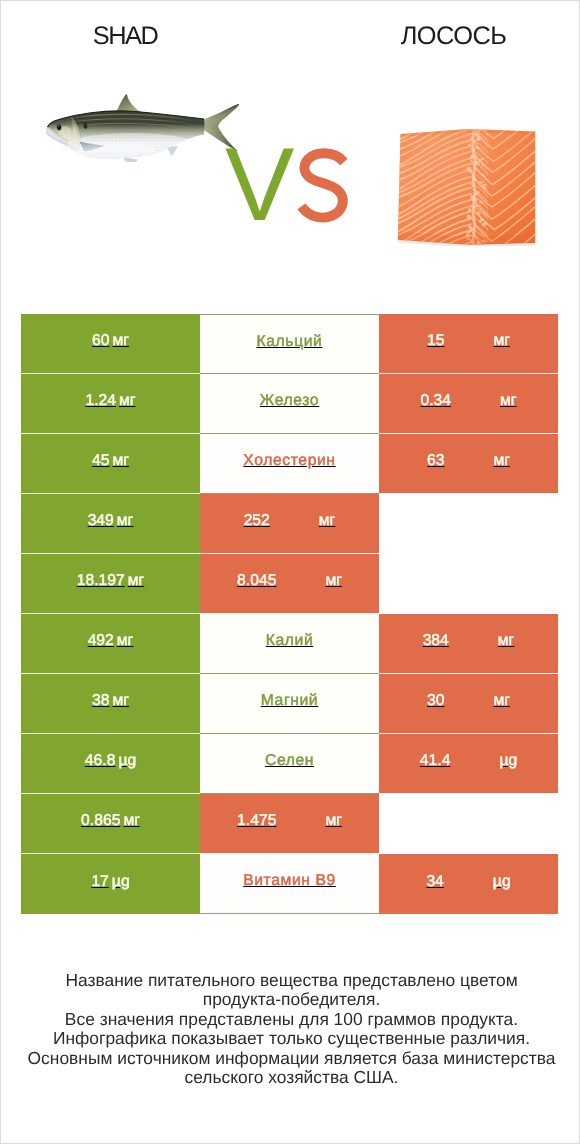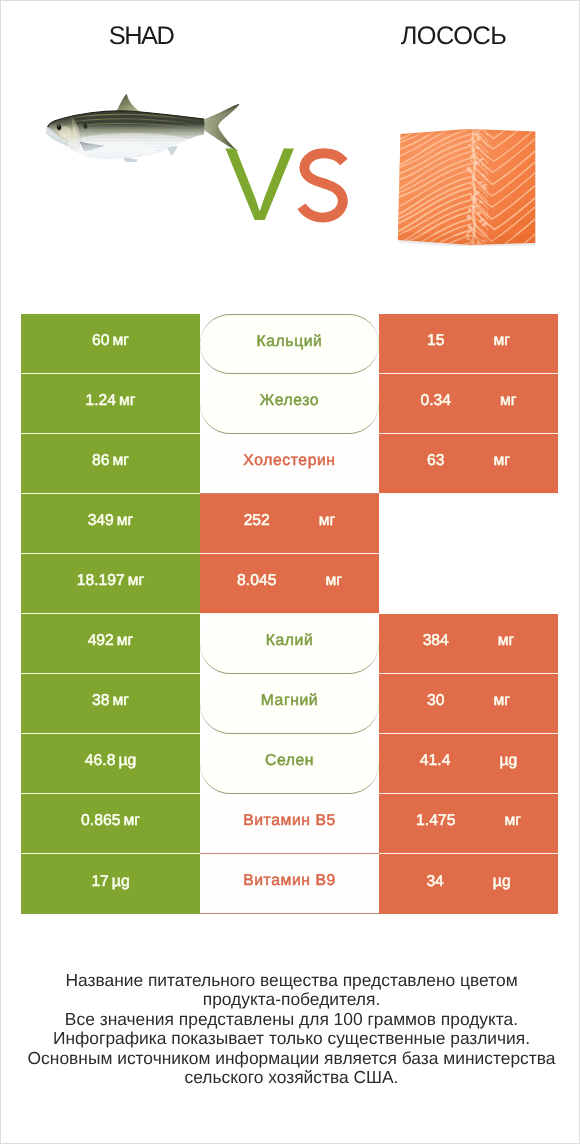--- a/index.html
+++ b/index.html
@@ -12,53 +12,53 @@
     overflow:hidden;
   }
   .page{position:relative;width:580px;height:1144px;box-sizing:border-box;
         border:1px solid #dcdcdc;background:#fff;}
   
   .titles{position:absolute;top:0;left:0;width:578px;height:60px;}
   .title{position:absolute;top:22px;font-weight:400;font-size:25.4px;color:#1b1b1b;
          text-align:center;line-height:26px;}
   .title-left{letter-spacing:-1.5px;}
   .title-right{letter-spacing:-0.55px;}
-  .title-left{left:16px;width:248px;}
+  .title-left{left:0;width:248px;}
   .title-right{left:327px;width:251px;}
   
   .hero{position:absolute;top:60px;left:0;width:578px;height:250px;}
   .fish{position:absolute;left:45px;top:28px;width:193px;height:73px;}
   .vs{position:absolute;left:224px;top:72px;font-size:104px;line-height:1;
       font-weight:400;letter-spacing:-1px;}
   .vs .v{color:#7ea72e;}
   .vs .s-wrap{display:inline-block;vertical-align:top;position:relative;top:10px;margin-left:-1px;}
   .vs .s-wrap svg{display:block;}
   .sr{position:absolute;width:1px;height:1px;overflow:hidden;clip:rect(0 0 0 0);white-space:nowrap;}
   .salmon{position:absolute;left:396px;top:67px;width:140px;height:118px;}
   
   .tbl{position:absolute;left:20px;top:313px;width:537px;}
-  .row{display:flex;height:60px;}
+  .row{display:flex;height:60px;text-decoration:underline;}
   .cell{height:60px;box-sizing:border-box;display:flex;align-items:center;
         justify-content:center;}
   .c-left{width:179px;}
   .c-mid{width:179px;box-sizing:border-box;}
   .c-right{width:179px;gap:46px;}
   .val{color:#fdfff3;transform:translateZ(0);font-size:15.7px;font-weight:400;letter-spacing:0;
        -webkit-text-stroke:0.5px #fdfff3;
        position:relative;top:-2.5px;white-space:nowrap;}
   .val.u{font-size:15.7px;margin-left:3px;}
   .nut{font-size:15.7px;font-weight:400;letter-spacing:0.6px;position:relative;top:-2.5px;white-space:nowrap;}
   .t-green{-webkit-text-stroke:0.5px #7d9c41;}
   .t-orange{-webkit-text-stroke:0.5px #d9674a;}
   .green-bg{background:#80a62f;border-bottom:1.5px solid #f4fbd8;}
   .orange-bg{background:#e06c49;border-bottom:1.5px solid #fdf3e9;}
   .row:last-child .green-bg,.row:last-child .orange-bg{border-bottom:none;}
   .row:first-child .mid-green{border-top:1px solid #939e72;}
   .row:first-child .mid-orange{border-top:1px solid #c8897a;}
-  .mid-green{border-bottom:1px solid #939e72;background:#fefff9;border-radius:30px;}
+  .mid-green{border-bottom:1px solid #939e72;background:#fefff9;}
   .mid-orange{border-bottom:1px solid #c8897a;background:#fffefc;}
   .t-green{color:#7d9c41;}
   .t-orange{color:#d9674a;}
   
   .note{position:absolute;left:0;top:970px;width:581px;text-align:center;
         font-size:17.4px;line-height:19.4px;color:#2b2b2b;font-weight:400;}
 </style>
 </head>
 <body>
 
@@ -404,21 +404,21 @@
         <div class="cell c-mid mid-green">
           <span class="nut t-green">Железо</span>
         </div>
         <div class="cell c-right orange-bg">
           <span class="val">0.34</span>
           <span class="val u">мг</span>
         </div>
       </div>
       <div class="row">
         <div class="cell c-left green-bg">
-          <span class="val">86</span>
+          <span class="val">45</span>
           <span class="val u">мг</span>
         </div>
         <div class="cell c-mid mid-orange">
           <span class="nut t-orange">Холестерин</span>
         </div>
         <div class="cell c-right orange-bg">
           <span class="val">63</span>
           <span class="val u">мг</span>
         </div>
       </div>
@@ -478,23 +478,20 @@
         </div>
         <div class="cell c-right orange-bg">
           <span class="val">41.4</span>
           <span class="val u">µg</span>
         </div>
       </div>
       <div class="row">
         <div class="cell c-left green-bg">
           <span class="val">0.865</span>
           <span class="val u">мг</span>
-        </div>
-        <div class="cell c-mid mid-orange">
-          <span class="nut t-orange">Витамин B5</span>
         </div>
         <div class="cell c-right orange-bg">
           <span class="val">1.475</span>
           <span class="val u">мг</span>
         </div>
       </div>
       <div class="row">
         <div class="cell c-left green-bg">
           <span class="val">17</span>
           <span class="val u">µg</span>

